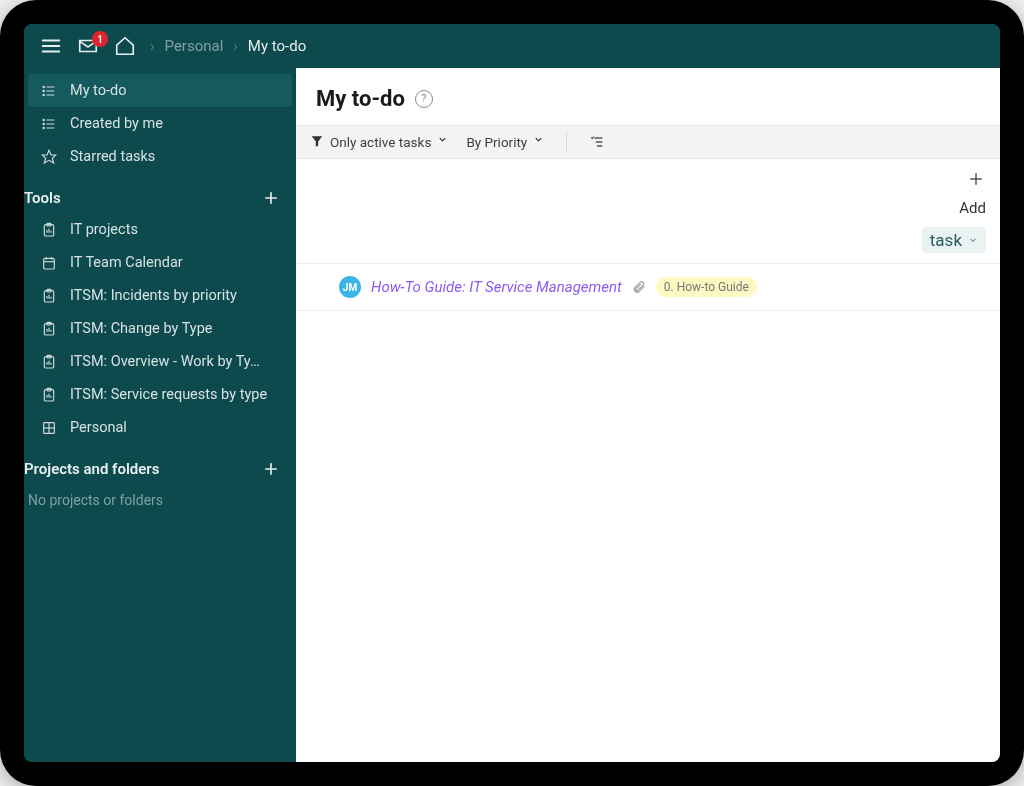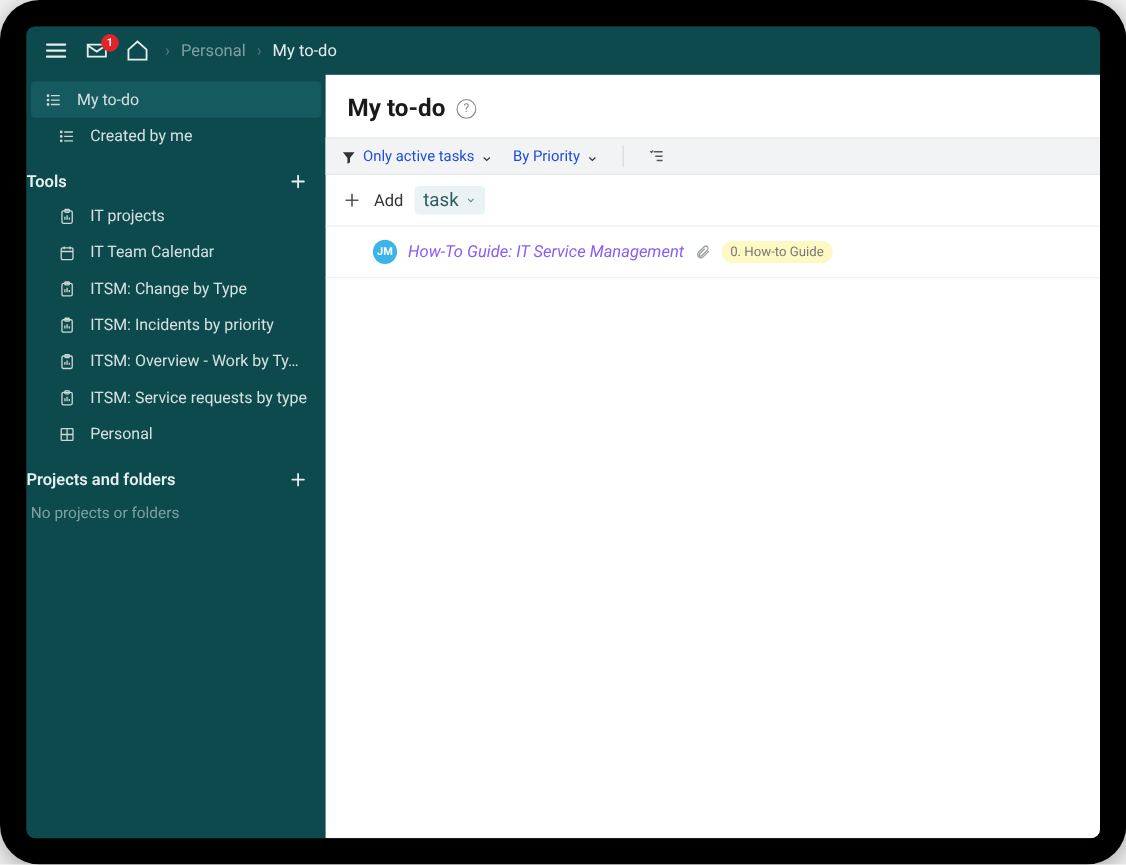--- a/index.html
+++ b/index.html
@@ -82,21 +82,20 @@
   overflow-y: auto;
 }
 .side-item {
   display: flex;
   align-items: center;
   gap: 12px;
   padding: 8px 16px;
   font-size: 14.5px;
   cursor: pointer;
   color: #d7e1e1;
-  margin-left: 12px;
 }
 .side-item.active {
   background: #145a5e;
   border-radius: 4px;
   margin: 0 4px;
   padding: 8px 12px;
 }
 .side-section {
   display: flex;
   align-items: center;
@@ -160,38 +159,39 @@
   background: #f2f3f4;
   border-top: 1px solid #e4e6e8;
   border-bottom: 1px solid #e4e6e8;
   padding: 6px 14px;
   display: flex;
   align-items: center;
   gap: 18px;
 }
 .filter-group {
   display: flex;
-  align-items: flex-end;
+  align-items: flex-start;
   gap: 6px;
   font-size: 13.5px;
-  color: #1d4ed8;
+  color: #404040;
   cursor: pointer;
 }
 .vsep {
   width: 1px;
   height: 20px;
   background: #d5d8da;
   margin: 0 4px;
 }
 .add-row {
   padding: 10px 14px;
   display: flex;
-  align-items: center;
+  align-items: flex-end;
   gap: 10px;
   border-bottom: 1px solid #eceeef;
+  flex-direction: column;
 }
 .plus-circle {
   width: 20px;
   height: 20px;
   display: flex;
   align-items: center;
   justify-content: center;
   color: #555;
 }
 .add-text {
@@ -303,20 +303,28 @@
                   <line x1="8" y1="6" x2="20" y2="6"></line>
                   <line x1="8" y1="12" x2="20" y2="12"></line>
                   <line x1="8" y1="18" x2="20" y2="18"></line>
                   <circle cx="4" cy="6" r="1" fill="#cdd7d7"></circle>
                   <circle cx="4" cy="12" r="1" fill="#cdd7d7"></circle>
                   <circle cx="4" cy="18" r="1" fill="#cdd7d7"></circle>
                 </svg>
               </span>
               <span class="label">Created by me</span>
             </div>
+            <div class="side-item">
+              <span class="icon-slot">
+                <svg width="16" height="16" viewBox="0 0 24 24" fill="none" stroke="#cdd7d7" stroke-width="1.8">
+                  <polygon points="12 2 15 9 22 9 17 14 19 21 12 17 5 21 7 14 2 9 9 9"></polygon>
+                </svg>
+              </span>
+              <span class="label">Starred tasks</span>
+            </div>
           </div>
       <div class="side-section">
         <span>Tools</span>
         <span class="side-plus">
           <svg width="18" height="18" viewBox="0 0 24 24" fill="none" stroke="#e6eded" stroke-width="2.2" stroke-linecap="round">
                 <line x1="12" y1="5" x2="12" y2="19"></line>
                 <line x1="5" y1="12" x2="19" y2="12"></line>
               </svg>
         </span>
       </div>
@@ -347,33 +355,33 @@
             <div class="side-item">
               <span class="icon-slot">
                 <svg width="16" height="16" viewBox="0 0 24 24" fill="none" stroke="#cdd7d7" stroke-width="1.8">
                   <rect x="5" y="4" width="14" height="17" rx="2"></rect>
                   <line x1="9" y1="16" x2="9" y2="12"></line>
                   <line x1="12" y1="16" x2="12" y2="10"></line>
                   <line x1="15" y1="16" x2="15" y2="13"></line>
                   <rect x="9" y="2" width="6" height="4" rx="1"></rect>
                 </svg>
               </span>
-              <span class="label">ITSM: Change by Type</span>
+              <span class="label">ITSM: Incidents by priority</span>
             </div>
             <div class="side-item">
               <span class="icon-slot">
                 <svg width="16" height="16" viewBox="0 0 24 24" fill="none" stroke="#cdd7d7" stroke-width="1.8">
                   <rect x="5" y="4" width="14" height="17" rx="2"></rect>
                   <line x1="9" y1="16" x2="9" y2="12"></line>
                   <line x1="12" y1="16" x2="12" y2="10"></line>
                   <line x1="15" y1="16" x2="15" y2="13"></line>
                   <rect x="9" y="2" width="6" height="4" rx="1"></rect>
                 </svg>
               </span>
-              <span class="label">ITSM: Incidents by priority</span>
+              <span class="label">ITSM: Change by Type</span>
             </div>
             <div class="side-item">
               <span class="icon-slot">
                 <svg width="16" height="16" viewBox="0 0 24 24" fill="none" stroke="#cdd7d7" stroke-width="1.8">
                   <rect x="5" y="4" width="14" height="17" rx="2"></rect>
                   <line x1="9" y1="16" x2="9" y2="12"></line>
                   <line x1="12" y1="16" x2="12" y2="10"></line>
                   <line x1="15" y1="16" x2="15" y2="13"></line>
                   <rect x="9" y="2" width="6" height="4" rx="1"></rect>
                 </svg>

